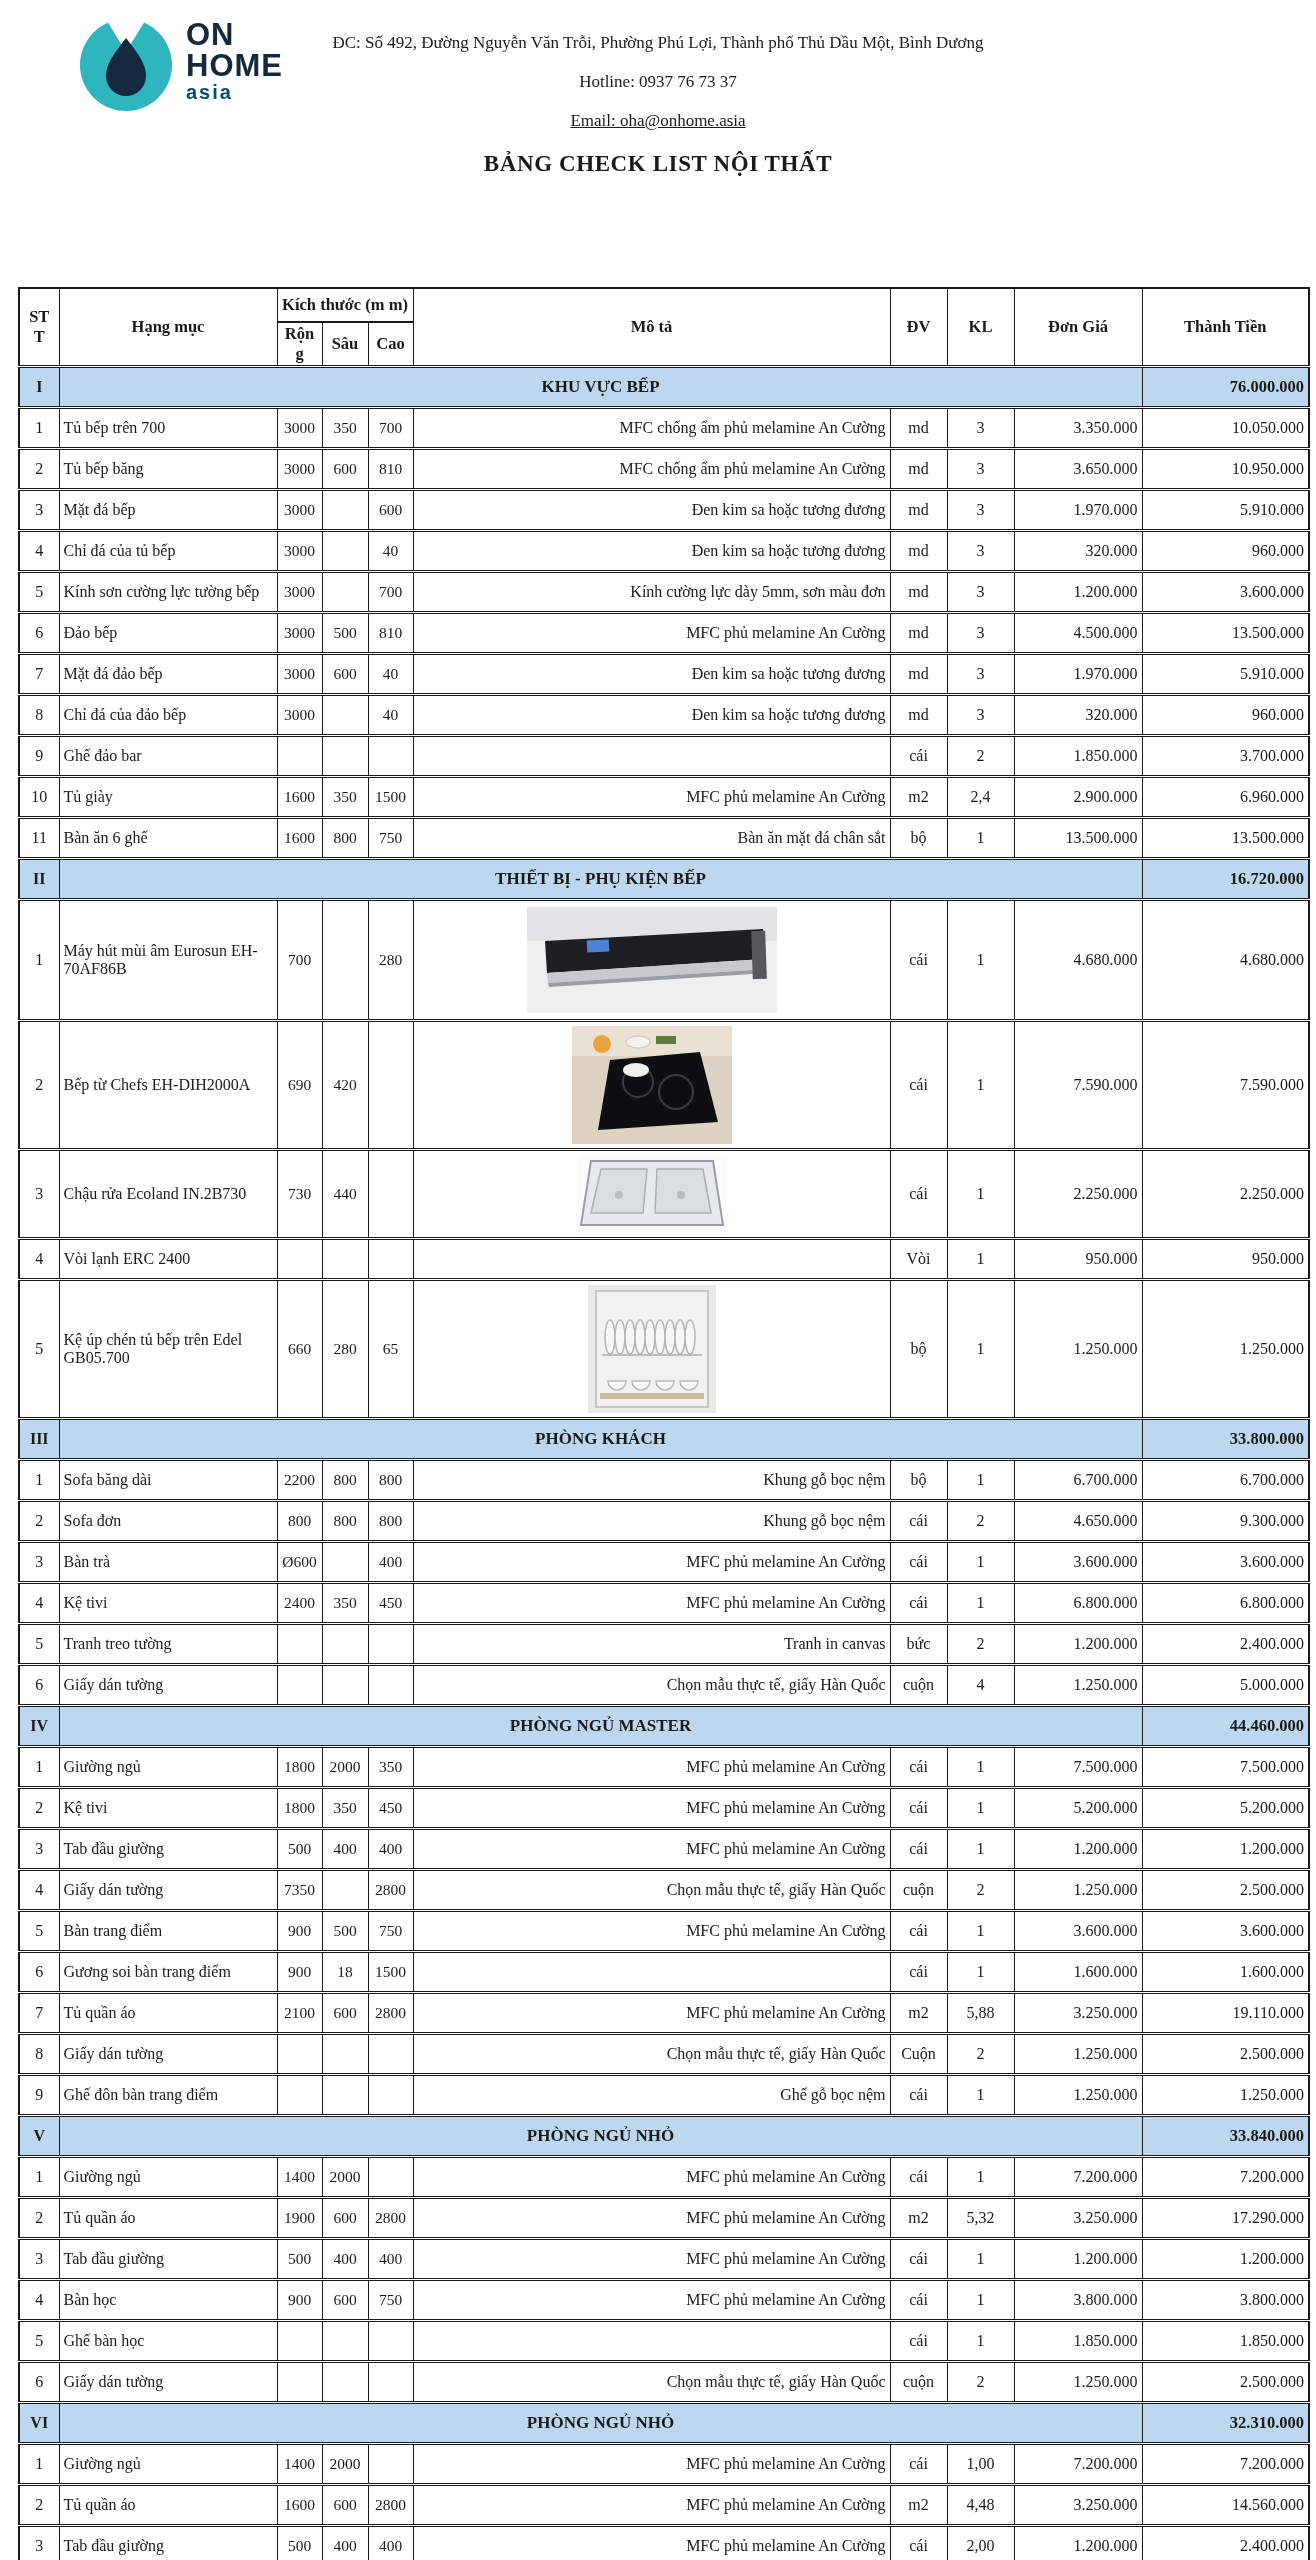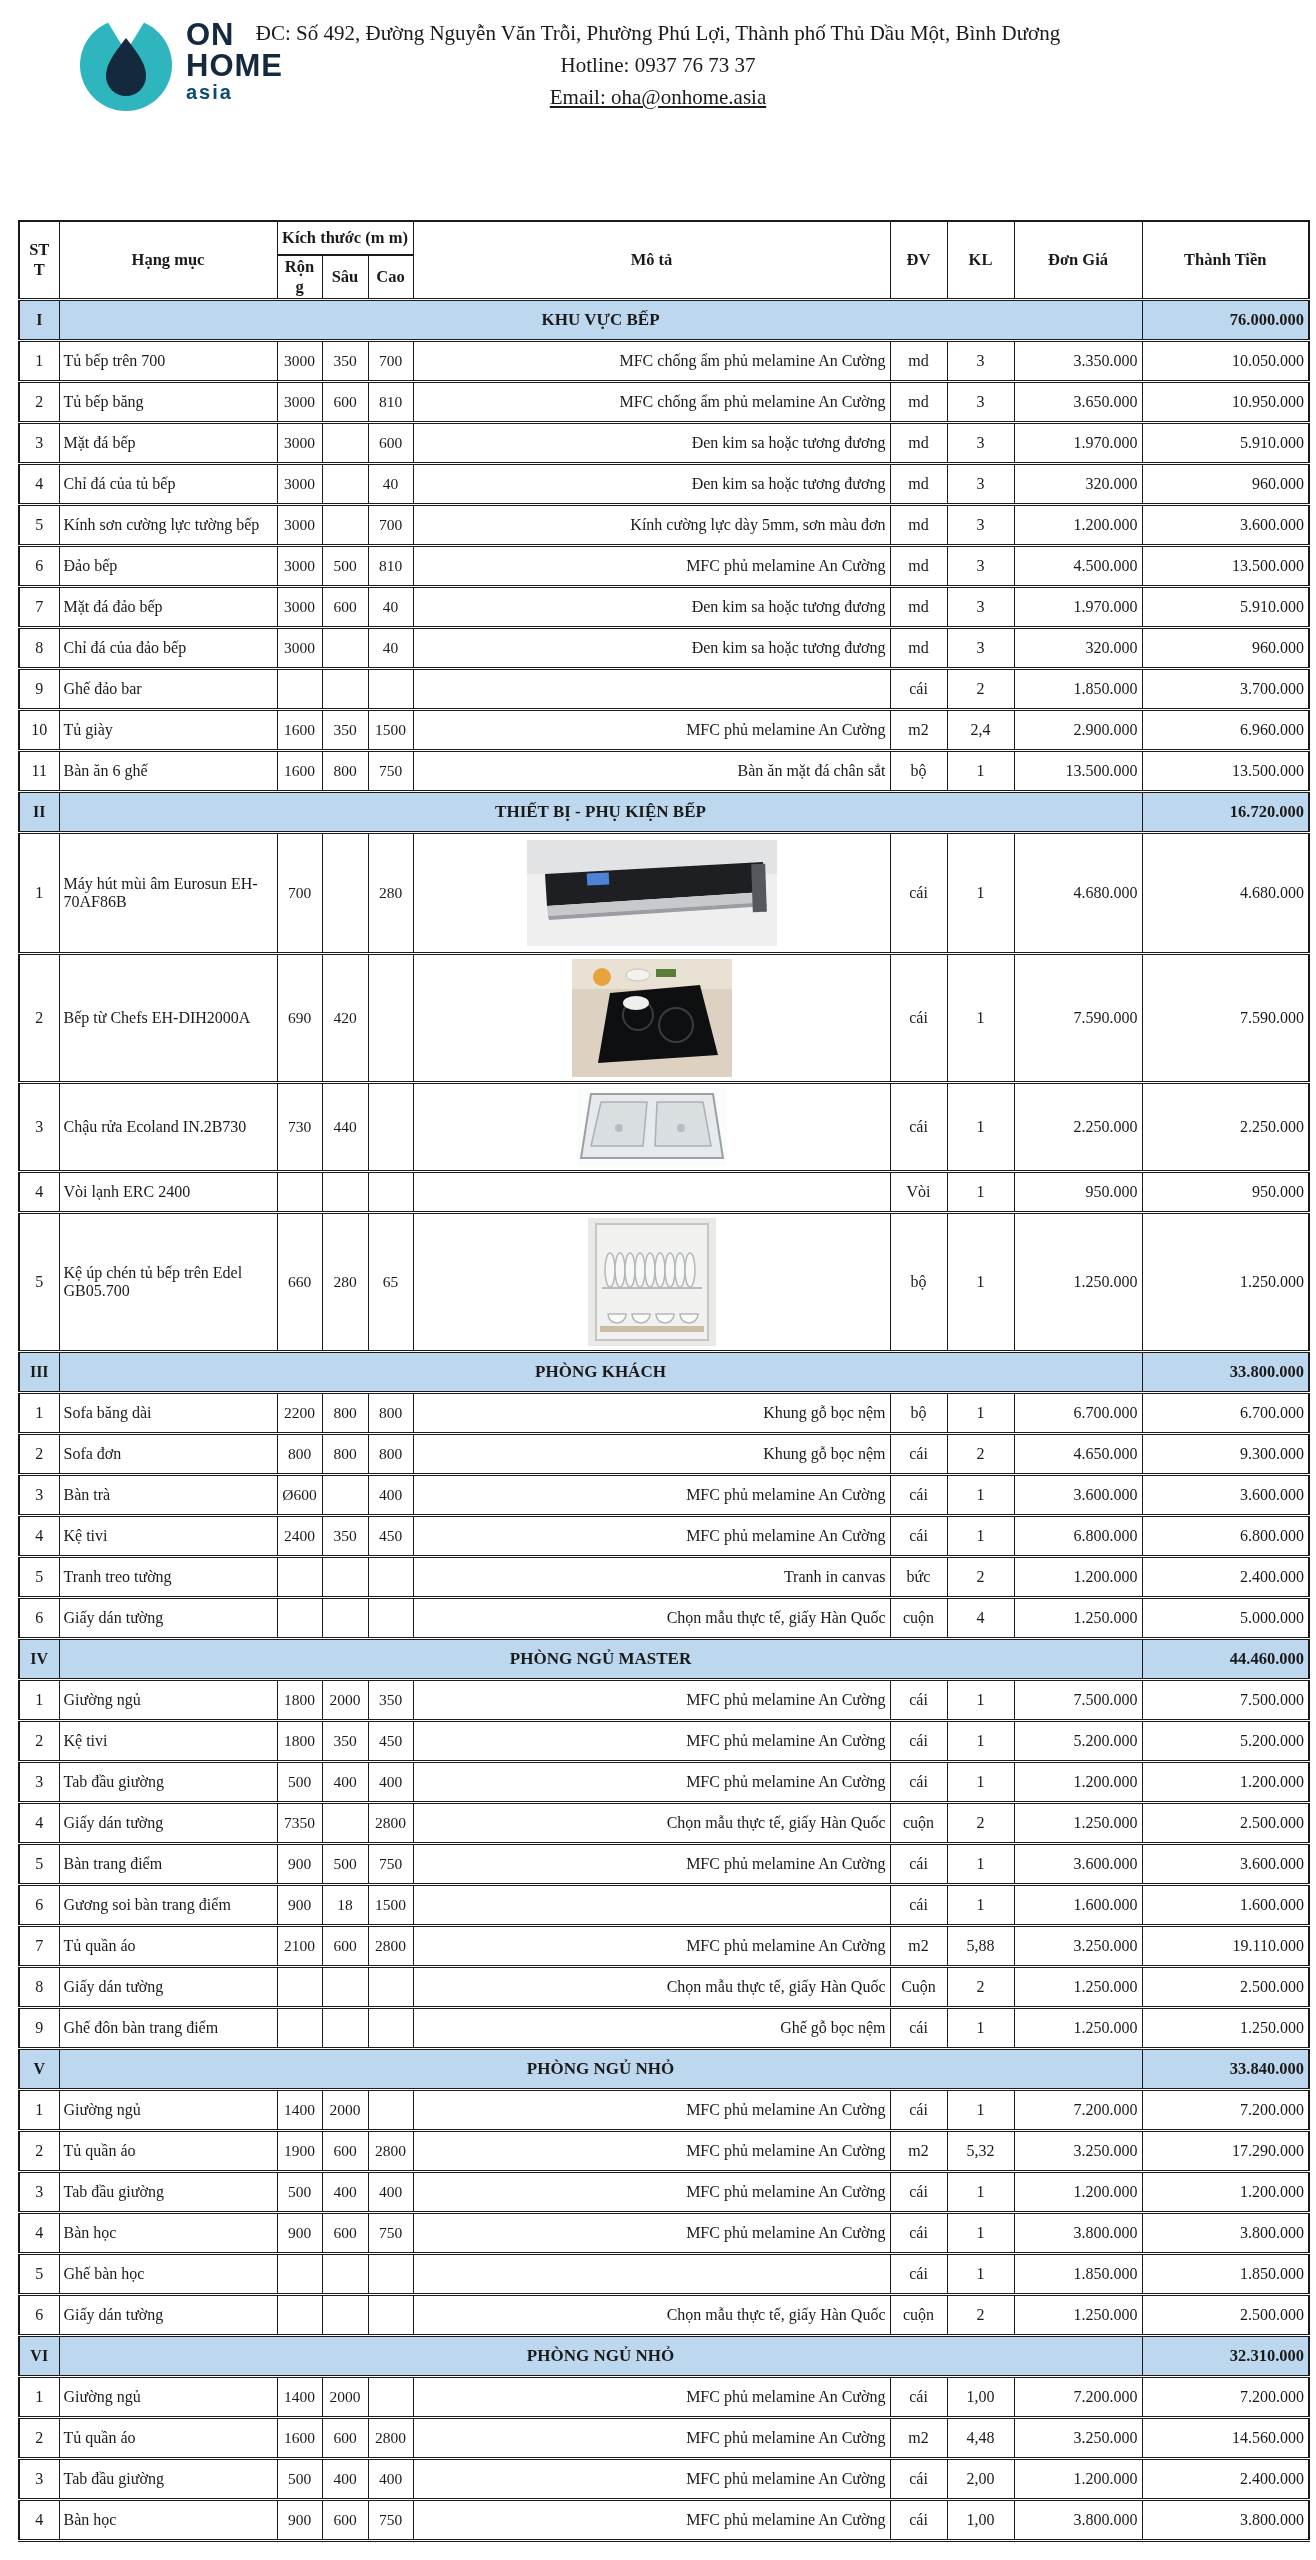--- a/index.html
+++ b/index.html
@@ -18,21 +18,21 @@
     display:flex; align-items:center; gap:10px;
   }
   .logo-mark { width:100px; height:100px; }
   .logo-text {
     font-family:"Liberation Sans", sans-serif;
     font-weight:bold; color:#14293d; text-align:left; line-height:0.98;
     font-size:31px; letter-spacing:1px;
   }
   .logo-asia { color:#0c4a6e; font-size:20px; letter-spacing:2px; line-height:1.15; }
   .company-name { font-size:22px; font-weight:bold; letter-spacing:0.3px; }
-  .company-line { font-size:21px; margin-top:7px; }
+  .company-line { font-size:17px; margin-top:19px; }
   .company-email { text-decoration:underline; }
   .doc-title { font-size:23px; font-weight:bold; margin-top:20px; letter-spacing:0.6px; }
 
   
   table.checklist {
     border-collapse:collapse; table-layout:fixed;
     width:1290px; margin:110px 0 0 18px;
     font-size:16px; border:2px solid #1a1a1a;
   }
   .checklist th, .checklist td {
@@ -81,20 +81,21 @@
       </svg>
       <div class="logo-text">
         <div>ON</div>
         <div>HOME</div>
         <div class="logo-asia">asia</div>
       </div>
     </div>
     <div class="company-line">ĐC: Số 492, Đường Nguyễn Văn Trỗi, Phường Phú Lợi, Thành phố Thủ Dầu Một, Bình Dương</div>
     <div class="company-line">Hotline: 0937 76 73 37</div>
     <div class="company-line company-email">Email: oha@onhome.asia</div>
+    <div class="doc-title">BẢNG CHECK LIST NỘI THẤT</div>
   </div>
 
   <table class="checklist">
     <colgroup>
       <col style="width:40px">
         <col style="width:218px">
         <col style="width:45px">
       <col style="width:46px">
         <col style="width:45px">
         <col style="width:477px">

